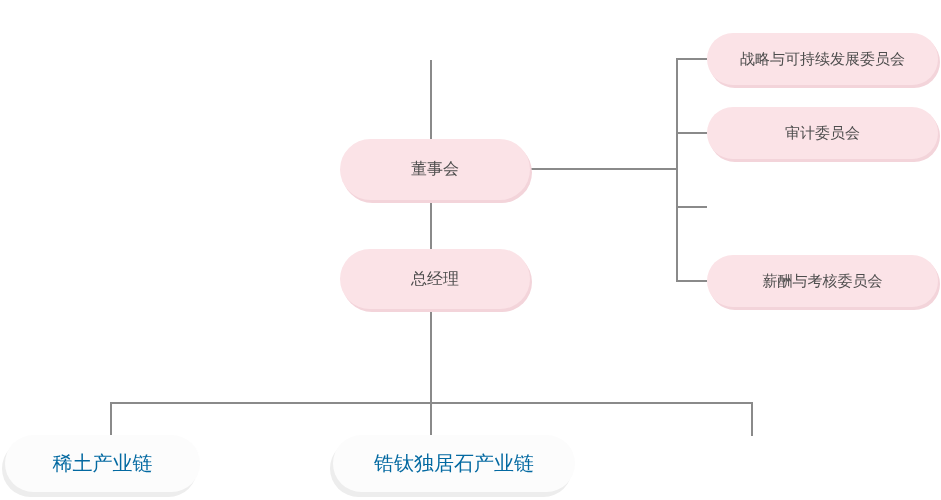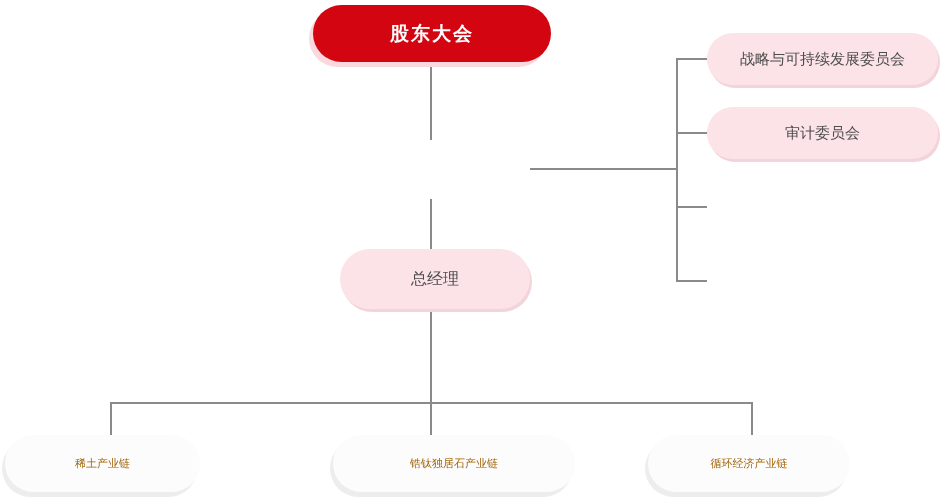--- a/index.html
+++ b/index.html
@@ -30,22 +30,22 @@
     letter-spacing: 2px;
     box-shadow: -4px 5px 0 0 #f9d9dd;
   }
   .node--pink {
     background: #fbe3e7;
     color: #4d4d4d;
     box-shadow: 2px 3px 0 0 #f3d4da;
   }
   .node--white {
     background: #fcfcfc;
-    color: #a16207;
-    font-size: 11px;
+    color: #0369a1;
+    font-size: 20px;
     box-shadow: -3px 5px 0 0 #ededed;
   }
   .n-root  { left: 313px; top: 5px;   width: 238px; height: 57px; border-radius: 28.5px; }
   .n-board { left: 340px; top: 139px; width: 190px; height: 61px; border-radius: 30.5px; font-size: 16px; }
   .n-gm    { left: 340px; top: 249px; width: 190px; height: 60px; border-radius: 30px;   font-size: 16px; }
   .n-c     { left: 707px; width: 231px; height: 52px; border-radius: 26px; font-size: 15px; }
   .n-c1 { top: 33px; }
   .n-c2 { top: 107px; }
   .n-c3 { top: 181px; }
   .n-c4 { top: 255px; }
@@ -82,30 +82,30 @@
   <div class="line l-branch"></div>
   <div class="line l-spine"></div>
   <div class="line l-stub l-stub1"></div>
   <div class="line l-stub l-stub2"></div>
   <div class="line l-stub l-stub3"></div>
   <div class="line l-stub l-stub4"></div>
   <div class="line l-hbot"></div>
   <div class="line l-dropL"></div>
   <div class="line l-dropR"></div>
 
-  <div class="node node--red n-root">股东大会</div>
 
+  <div class="node node--pink n-board">董事会</div>
 
   <div class="node node--pink n-gm">总经理</div>
 
   <div class="node node--pink n-c n-c1">战略与可持续发展委员会</div>
 
   <div class="node node--pink n-c n-c2">审计委员会</div>
 
 
+  <div class="node node--pink n-c n-c4">薪酬与考核委员会</div>
 
   <div class="node node--white n-b n-b1">稀土产业链</div>
 
   <div class="node node--white n-b n-b2">锆钛独居石产业链</div>
 
-  <div class="node node--white n-b n-b3">循环经济产业链</div>
 
 </div>
 
 </body></html>

